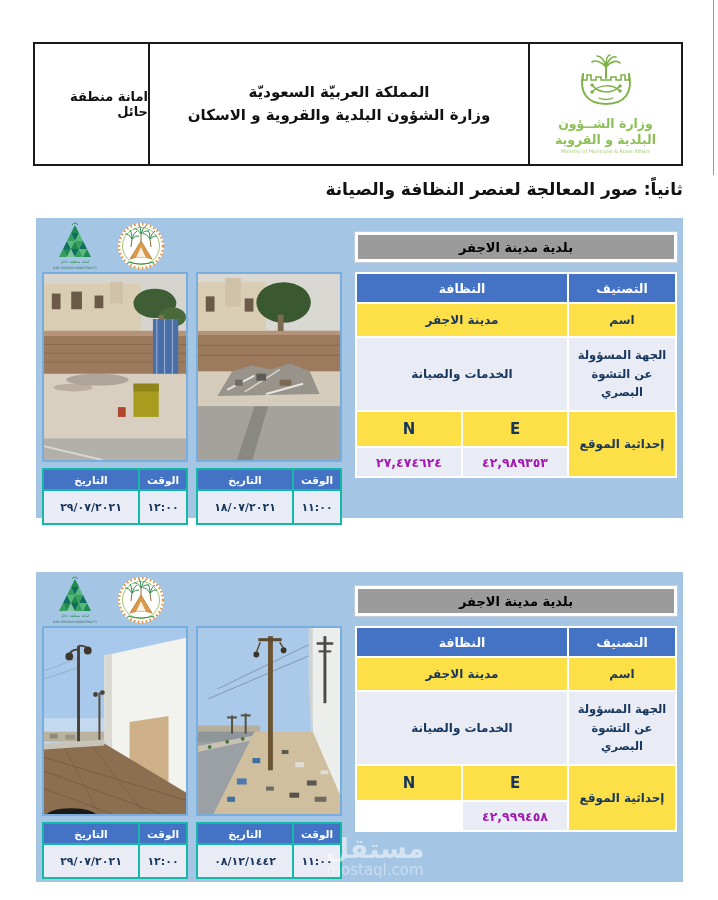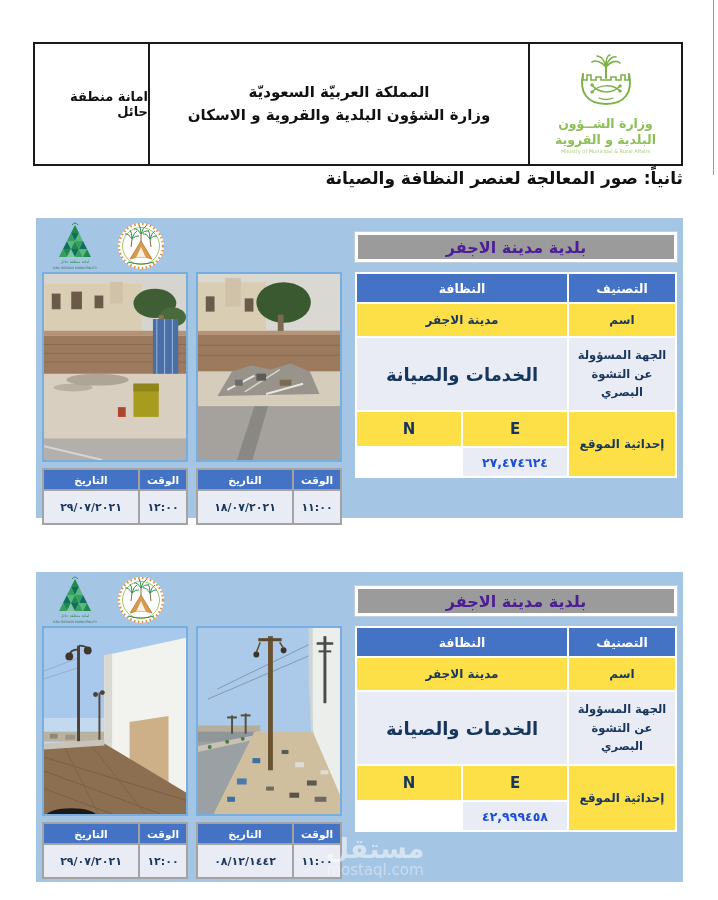--- a/index.html
+++ b/index.html
@@ -22,72 +22,72 @@
   .hcell-left  { width:115px; border-right:2px solid #1a1a1a; }
   .hcell-center{ flex:1;      border-right:2px solid #1a1a1a; }
   .hcell-logo  { width:151px; }
   .hcell-left div { font-size:13px; font-weight:bold; color:#111; }
   .hcell-center div { font-size:15px; font-weight:bold; color:#111; line-height:1.55; text-align:center; }
   .mlogo-text1, .mlogo-text2 { color:#8cbf56; font-weight:bold; font-size:12.5px; line-height:1.25; }
   .mlogo-sub { color:#a8cc7d; font-size:5px; margin-top:1px; }
 
   
   .section-title {
-    position:absolute; top:168px; right:35px; direction:rtl;
+    position:absolute; top:179px; right:35px; direction:rtl;
     font-size:17px; font-weight:bold; color:#111;
   }
 
   
   .block { position:absolute; left:36px; width:647px; background:#a4c5e4; }
   #block1 { top:218px; height:300px; }
   #block2 { top:572px; height:310px; }
 
   .logos { position:absolute; top:3px; left:8px; display:flex; gap:10px; align-items:flex-start; }
 
   .photo {
     position:absolute; top:54px; width:146px; height:190px;
     border:2px solid #77aede; box-sizing:border-box; background:#cfcac0; overflow:hidden;
   }
   .photo svg { display:block; width:100%; height:100%; }
   .p-left { left:6px; } .p-right { left:160px; }
 
   
   .dt-table {
-    position:absolute; top:250px; width:146px; background:#a3a3a3; padding:2px;
+    position:absolute; top:250px; width:146px; background:#14b8a6; padding:2px;
     box-sizing:border-box; display:grid; grid-template-columns:1fr 46px; gap:2px;
   }
   .dt-left { left:6px; } .dt-right { left:160px; }
   .dt-h, .dt-v { display:flex; align-items:center; justify-content:center; direction:rtl; }
   .dt-h { background:#4472c4; color:#fff; font-size:10.5px; font-weight:bold; height:19px; }
   .dt-v { background:#e9ebf5; color:#17365d; font-size:11px; font-weight:bold; height:32px; }
 
   
   .panel { position:absolute; left:319px; top:14px; width:322px; }
   .muni-bar {
     background:#9b9b9b; border:3px solid #ffffff; height:24px; box-sizing:content-box;
-    color:#4c1d95; font-weight:bold; font-size:16px;
+    color:#000000; font-weight:bold; font-size:13px;
     display:flex; align-items:center; justify-content:center; direction:rtl;
     box-shadow:0 0 0 1px #c2cede;
   }
   .info-table {
     margin-top:10px; direction:rtl;
     display:grid; grid-template-columns:106px 1fr 1fr;
     grid-template-rows:28px 32px 72px 34px 28px;
     gap:2px; background:#ffffff; padding:2px;
   }
   .cell { display:flex; align-items:center; justify-content:center; text-align:center;
           font-weight:bold; direction:rtl; padding:0 3px; }
   .span2 { grid-column:span 2; }
   .rowspan2 { grid-row:span 2; }
   .c-blue  { background:#4472c4; color:#ffffff; font-size:12.5px; }
   .c-lav   { background:#fde047; color:#17365d; font-size:12px; }
-  .c-light { background:#e9ebf5; color:#17365d; font-size:18px; }
+  .c-light { background:#e9ebf5; color:#17365d; font-size:12px; }
   .c-wrap  { line-height:1.6; font-size:11.5px; }
   .c-ne    { font-size:15px; font-family:"DejaVu Sans", sans-serif; }
-  .c-coord { color:#1d4ed8; font-size:12.5px; }
+  .c-coord { color:#a21caf; font-size:12.5px; }
 
   
   .watermark { position:absolute; left:290px; top:833px; width:170px; text-align:center; z-index:5; pointer-events:none; }
   .wm-brand  { font-size:27px; font-weight:bold; color:#ffffff; opacity:.55; direction:rtl; }
   .wm-domain { font-size:15px; color:#ffffff; opacity:.4; margin-top:-3px; font-family:"DejaVu Sans", sans-serif; }
 </style>
 </head>
 <body>
 
 <div class="page-edge"></div>
@@ -244,20 +244,21 @@
     <div class="info-table">
       <div class="cell c-blue">التصنيف</div>
       <div class="cell c-blue span2">النظافة</div>
       <div class="cell c-lav">اسم</div>
       <div class="cell c-lav span2">مدينة الاجفر</div>
       <div class="cell c-light c-wrap">الجهة المسؤولة عن التشوة البصري</div>
       <div class="cell c-light span2">الخدمات والصيانة</div>
       <div class="cell c-lav rowspan2">إحداثية الموقع</div>
       <div class="cell c-lav c-ne">E</div>
       <div class="cell c-lav c-ne">N</div>
+      <div class="cell c-light c-coord">٤٢,٩٨٩٣٥٣</div>
       <div class="cell c-light c-coord">٢٧,٤٧٤٦٢٤</div>
     </div>
   </div>
 </div>
 
 <div class="block" id="block2">
 
   <div class="logos">
     <span>
       <svg width="62" height="50" viewBox="0 0 62 50">

